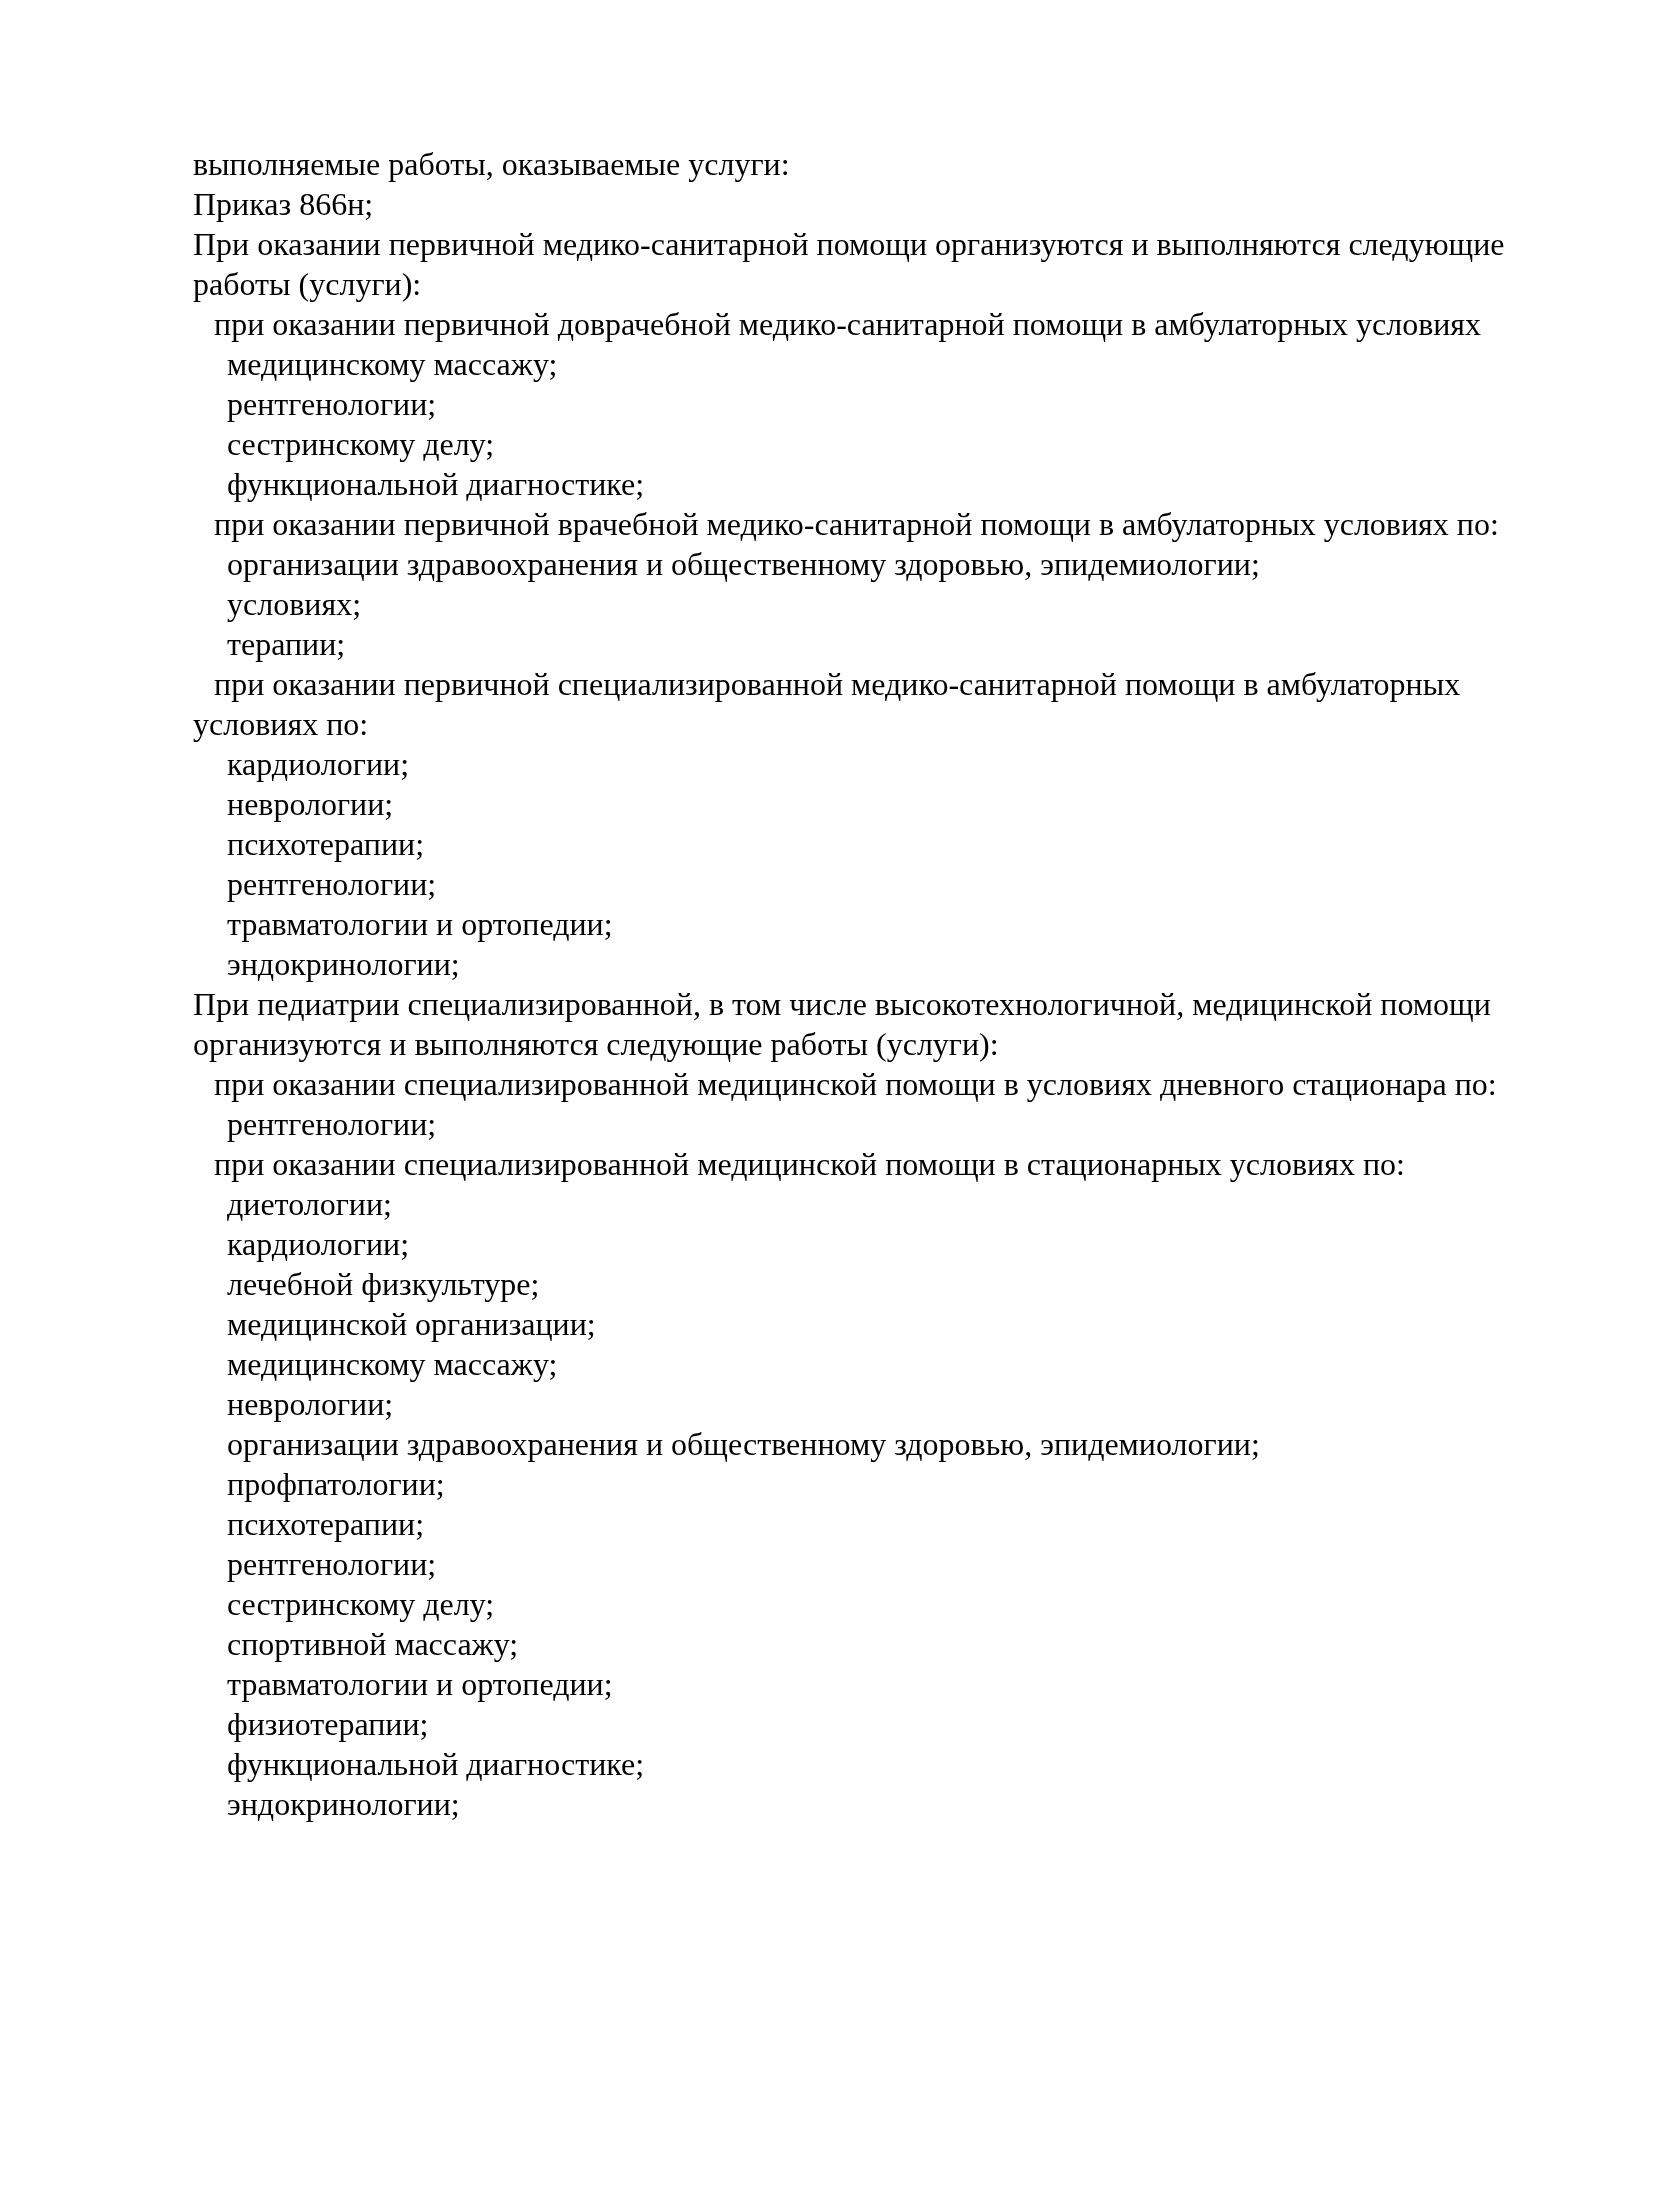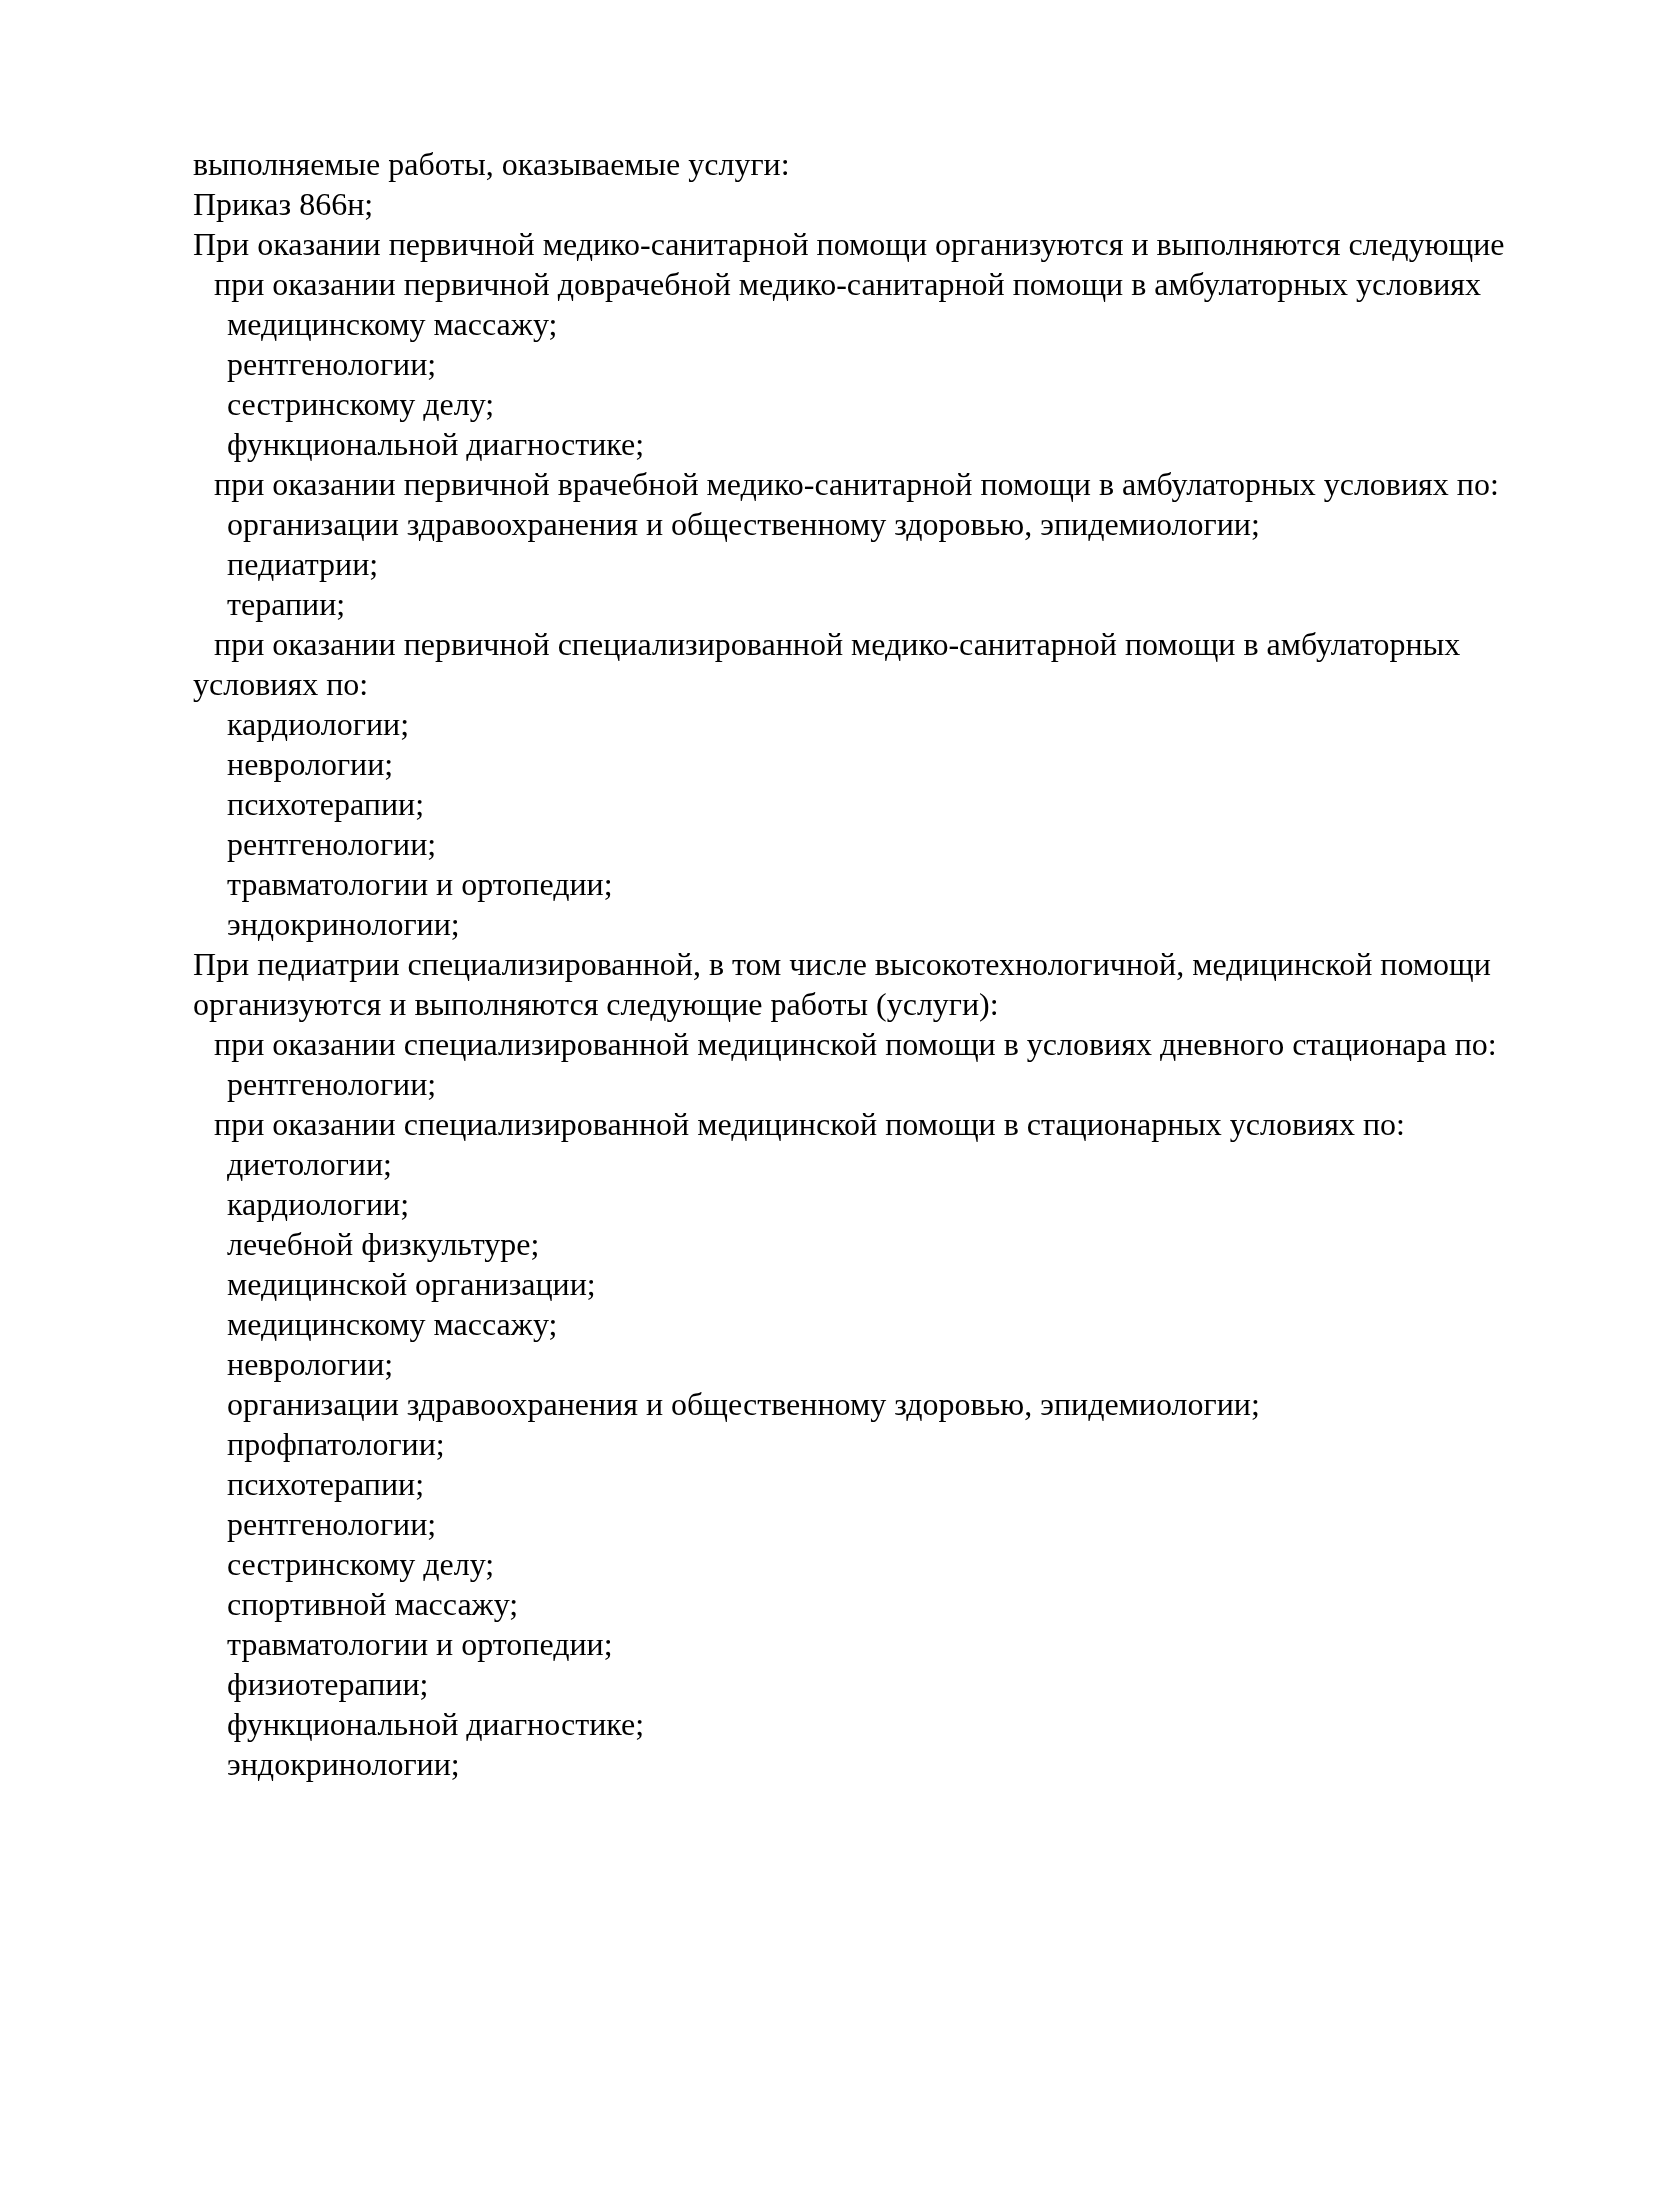--- a/index.html
+++ b/index.html
@@ -33,28 +33,29 @@
   .ind-2 { padding-left: 34px; }
 </style>
 </head>
 <body>
 
 <div id="page" style="background: rgb(255, 255, 255); text-decoration: underline;">
   <div id="doc-body" style="color: rgb(0, 0, 0);">
       <div class="line ind-0">выполняемые работы, оказываемые услуги:</div>
       <div class="line ind-0">Приказ 866н;</div>
       <div class="line ind-0">При оказании первичной медико-санитарной помощи организуются и выполняются следующие</div>
+      <div class="line ind-0">работы (услуги):</div>
       <div class="line ind-1">при оказании первичной доврачебной медико-санитарной помощи в амбулаторных условиях</div>
       <div class="line ind-2">медицинскому массажу;</div>
       <div class="line ind-2">рентгенологии;</div>
       <div class="line ind-2">сестринскому делу;</div>
       <div class="line ind-2">функциональной диагностике;</div>
       <div class="line ind-1">при оказании первичной врачебной медико-санитарной помощи в амбулаторных условиях по:</div>
       <div class="line ind-2">организации здравоохранения и общественному здоровью, эпидемиологии;</div>
-      <div class="line ind-2">педиатрии;</div>
+      <div class="line ind-2">условиях;</div>
       <div class="line ind-2">терапии;</div>
       <div class="line ind-1">при оказании первичной специализированной медико-санитарной помощи в амбулаторных</div>
       <div class="line ind-0">условиях по:</div>
       <div class="line ind-2">кардиологии;</div>
       <div class="line ind-2">неврологии;</div>
       <div class="line ind-2">психотерапии;</div>
       <div class="line ind-2">рентгенологии;</div>
       <div class="line ind-2">травматологии и ортопедии;</div>
       <div class="line ind-2">эндокринологии;</div>
       <div class="line ind-0">При педиатрии специализированной, в том числе высокотехнологичной, медицинской помощи</div>

